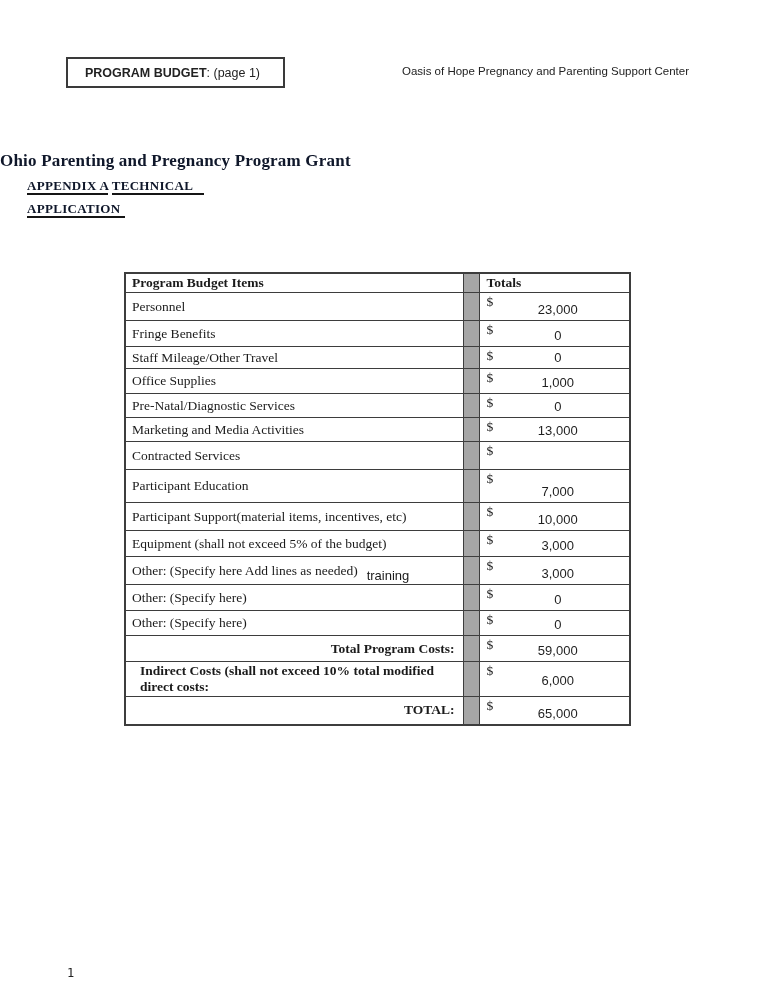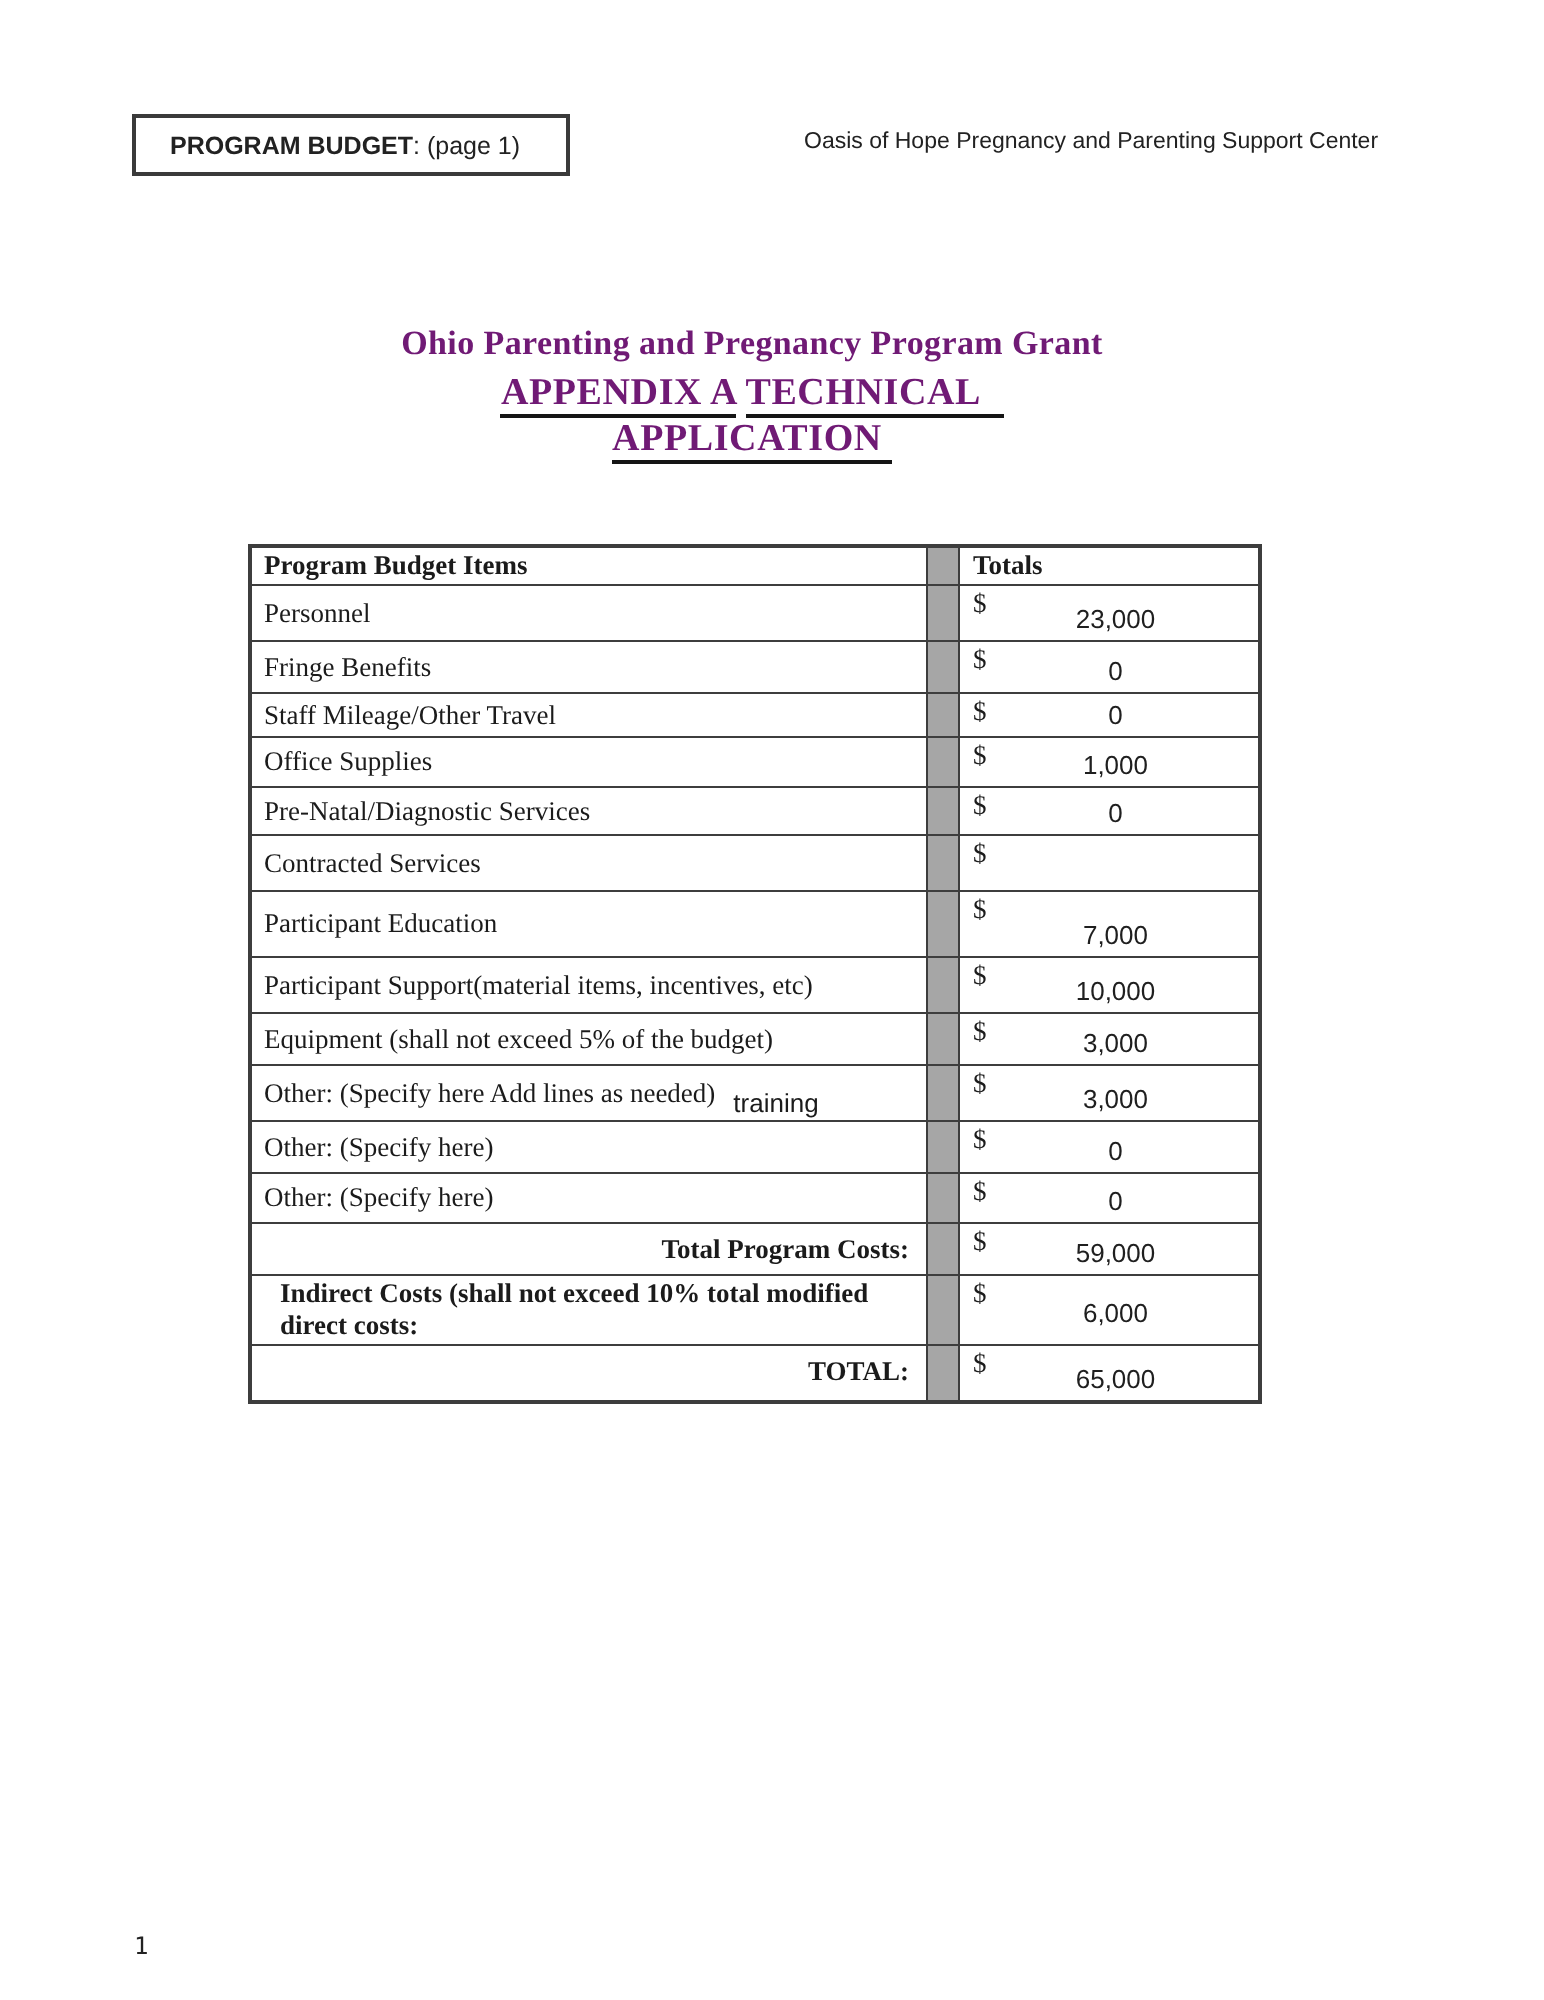--- a/index.html
+++ b/index.html
@@ -33,28 +33,28 @@
     left: 402px; top: 65px;
     font-family: "Liberation Sans", sans-serif;
     font-size: 11.5px;
     color: #222;
     white-space: nowrap;
   }
 
   
   .title-block {
     position: absolute;
-    left: 0; top: 162px;
+    left: 0; top: 151px;
     width: 752px;
-    text-align: center;
+    text-align: left;
     font-weight: bold;
-    color: #701a75;
+    color: #0f172a;
   }
   .title-line1 { font-size: 17px; margin-bottom: 3px; letter-spacing: 0.2px; }
-  .title-line2, .title-line3 { font-size: 19px; line-height: 23px; letter-spacing: 0.3px; }
+  .title-line2, .title-line3 { font-size: 13px; line-height: 23px; letter-spacing: 0.3px; padding-left: 27px; }
   .u {
     border-bottom: 2.5px solid #151515;
     padding-bottom: 0px;
   }
   .u-trail { padding-right: 11px; }
   .u-trail-sm { padding-right: 5px; }
 
   
   .budget-table {
     position: absolute;
@@ -206,20 +206,28 @@
           </td>
         </tr>
         <tr style="height: 24px;">
           <td class="label-cell"><span>Pre-Natal/Diagnostic Services</span></td>
           <td class="gray-col"></td>
           <td class="total-cell">
             <span class="dollar">$</span>
             <span class="amount">0</span>
           </td>
         </tr>
+        <tr style="height: 24px;">
+          <td class="label-cell"><span>Marketing and Media Activities</span></td>
+          <td class="gray-col"></td>
+          <td class="total-cell">
+            <span class="dollar">$</span>
+            <span class="amount">13,000</span>
+          </td>
+        </tr>
         <tr style="height: 28px;">
           <td class="label-cell"><span>Contracted Services</span></td>
           <td class="gray-col"></td>
           <td class="total-cell">
             <span class="dollar">$</span>
             <span class="amount"></span>
           </td>
         </tr>
         <tr style="height: 33px;">
           <td class="label-cell"><span>Participant Education</span></td>

